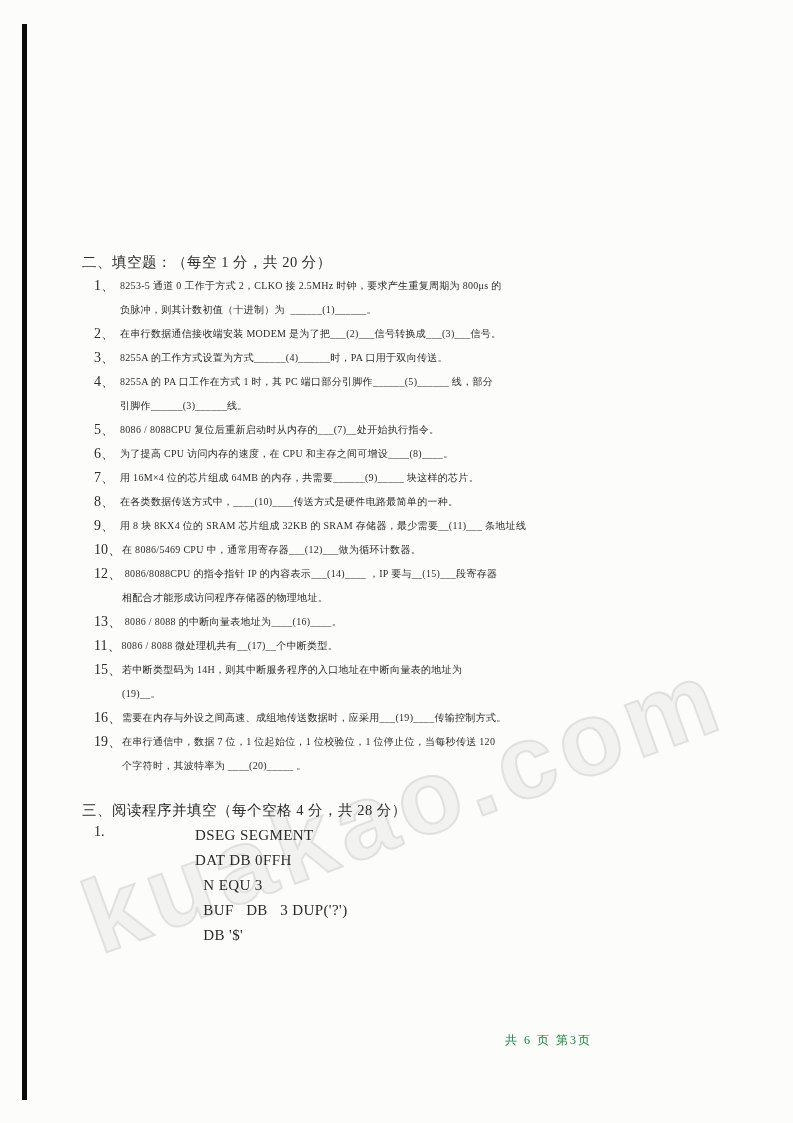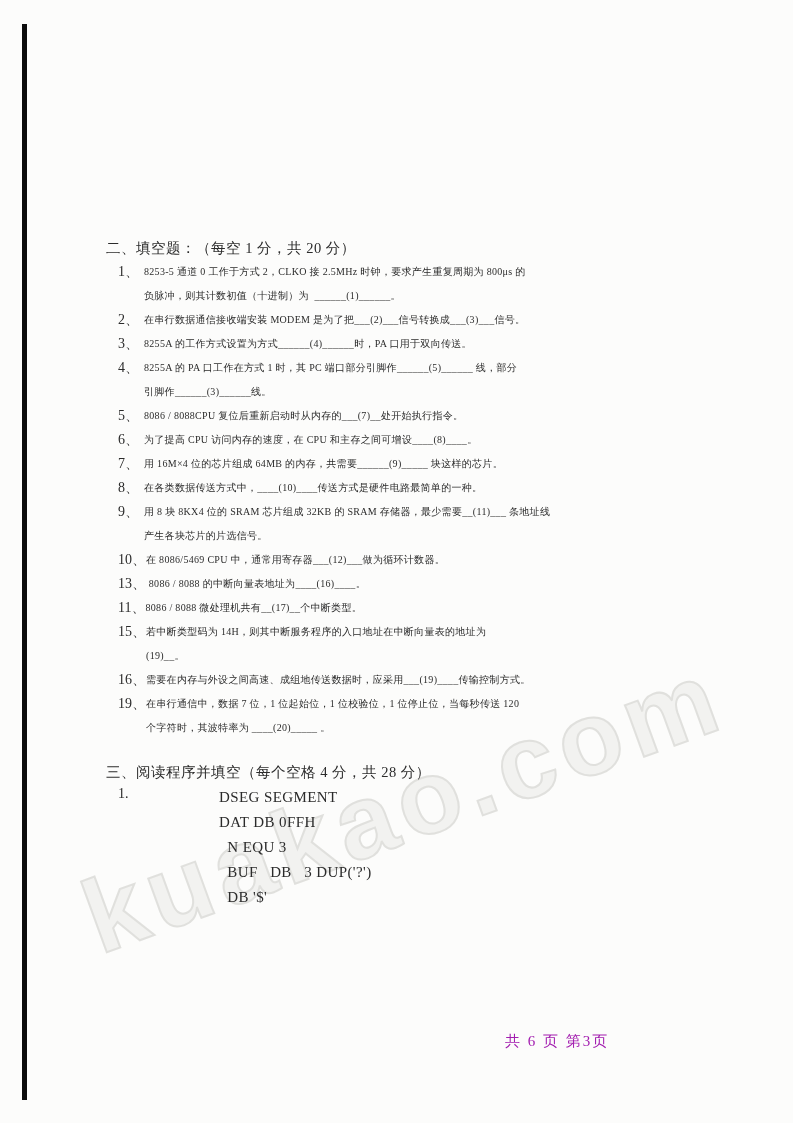--- a/index.html
+++ b/index.html
@@ -11,32 +11,32 @@
   }
   .scan-strip{position:absolute;left:22px;top:24px;width:5px;height:1076px;background:#0c0c0c;}
   .watermark{
     position:absolute;left:70px;top:872px;width:900px;
     transform:rotate(-20deg);transform-origin:left top;
     font-family:"Liberation Sans","DejaVu Sans",sans-serif;
     font-weight:800;font-size:104px;letter-spacing:7px;line-height:1;
     color:#f2f2f0;-webkit-text-stroke:2px #e0e0dd;
     user-select:none;pointer-events:none;white-space:nowrap;
   }
-  .content{position:absolute;left:0;top:236px;width:738px;padding-left:118px;box-sizing:border-box;}
+  .content{position:absolute;left:0;top:250px;width:738px;padding-left:94px;box-sizing:border-box;}
   .s-title{font-size:14.5px;line-height:24px;margin-left:-12px;letter-spacing:0.5px;}
   .q-row{display:flex;align-items:flex-start;}
   .q-num{min-width:26px;flex-shrink:0;font-size:14px;line-height:24px;}
   .q-body{flex:1;}
   .q-line{font-size:10px;line-height:24px;white-space:pre;letter-spacing:0.3px;font-family:Liberation Serif, serif;}
   .s3-title{margin-top:20px;}
   .s3-body{position:relative;margin-top:1px;}
   .item-num{position:absolute;left:0;top:1px;font-size:14px;}
   .code{margin-left:101px;}
   .code-line{font-size:15px;line-height:25px;white-space:pre;letter-spacing:0.4px;}
-  .footer{position:absolute;left:505px;top:1032px;font-size:15px;letter-spacing:2px;color:#a21caf;}
+  .footer{position:absolute;left:505px;top:1032px;font-size:12px;letter-spacing:2px;color:#15803d;}
 </style>
 </head>
 <body>
 
 <div class="page">
   <div class="scan-strip"></div>
   <div class="watermark">kuakao.com</div>
 
   <div class="content">
     <div class="s-title">二、填空题：（每空 1 分，共 20 分）</div>
@@ -88,27 +88,33 @@
         <div class="q-row">
           <span class="q-num">8、</span>
           <div class="q-body">
             <div class="q-line">在各类数据传送方式中，____(10)____传送方式是硬件电路最简单的一种。</div>
           </div>
         </div>
         <div class="q-row">
           <span class="q-num">9、</span>
           <div class="q-body">
             <div class="q-line">用 8 块 8KX4 位的 SRAM 芯片组成 32KB 的 SRAM 存储器，最少需要__(11)___ 条地址线</div>
-            <div class="q-line">产生各块芯片的片选信号。</div>
           </div>
         </div>
         <div class="q-row">
           <span class="q-num">10、</span>
           <div class="q-body">
             <div class="q-line">在 8086/5469 CPU 中，通常用寄存器___(12)___做为循环计数器。</div>
+          </div>
+        </div>
+        <div class="q-row">
+          <span class="q-num">12、</span>
+          <div class="q-body">
+            <div class="q-line"> 8086/8088CPU 的指令指针 IP 的内容表示___(14)____ ，IP 要与__(15)___段寄存器</div>
+            <div class="q-line">相配合才能形成访问程序存储器的物理地址。</div>
           </div>
         </div>
         <div class="q-row">
           <span class="q-num">13、</span>
           <div class="q-body">
             <div class="q-line"> 8086 / 8088 的中断向量表地址为____(16)____。</div>
           </div>
         </div>
         <div class="q-row">
           <span class="q-num">11、</span>

